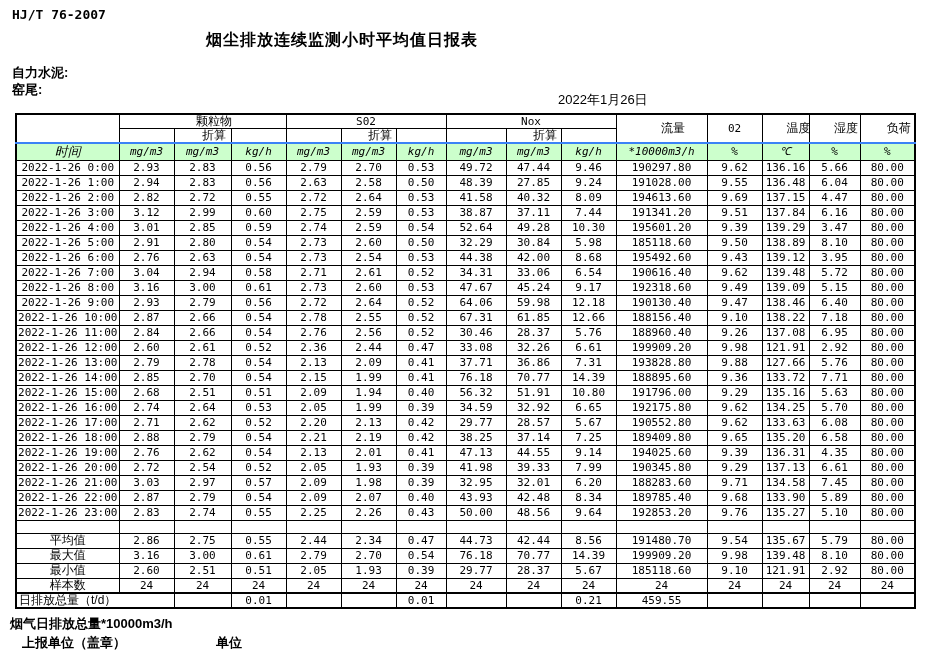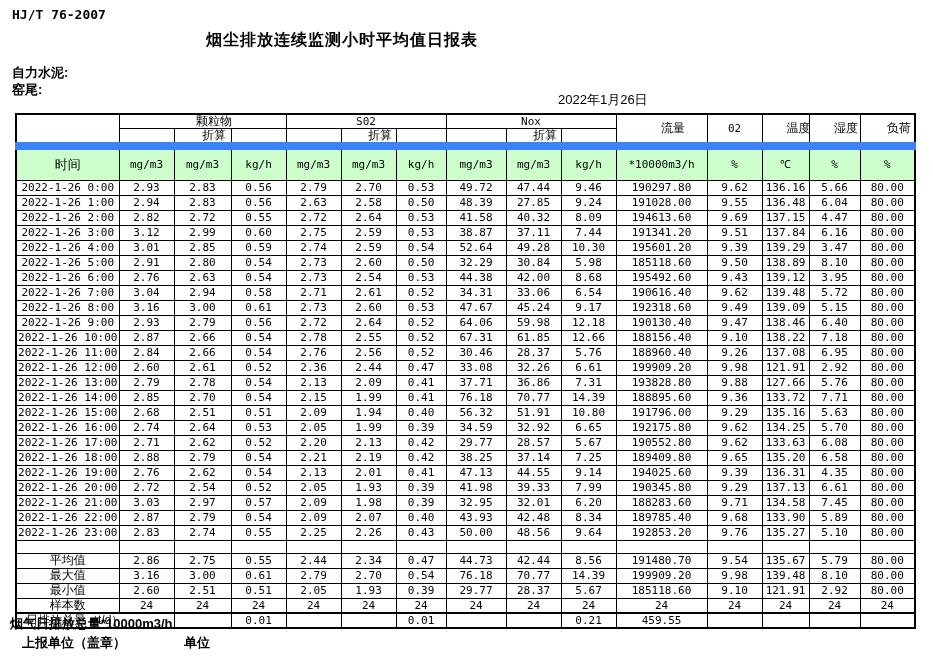--- a/index.html
+++ b/index.html
@@ -47,42 +47,43 @@
     padding: 0 1px;
     text-align: center;
     height: 14px;
     line-height: 13px;
     overflow: hidden;
     white-space: nowrap;
   }
   thead td.cjk { font-family: "Liberation Sans", sans-serif; font-size: 12px; padding-left: 24px; }
   tr.units-row td {
     background: var(--header-green, #CCFFCC);
-    border-top: 8px solid #3b82f6;
-    height: 34px;
+    border-top: 2px solid #3b82f6;
+    height: 17px;
+    font-style: italic;
   }
   tr.units-row td.time-head {
     font-family: "Liberation Sans", sans-serif;
     font-size: 13px;
   }
   tr.data-row td, tr.summary-row td { height: 15px; }
   tr.spacer-row td { height: 13px; }
   tr.summary-row td.row-label { font-family: "Liberation Sans", sans-serif; font-size: 12px; }
   tr.samples-row td { border-bottom: 2px solid #000; margin-top: 19px; }
-  tr.total-row td.row-label { text-align: left; padding-left: 9px; }
+  tr.total-row td.row-label { text-align: left; padding-left: 2px; }
   .footer-flue {
     position: absolute; left: 10px; top: 615px;
     font-weight: bold; font-size: 13px;
   }
   .footer-report-unit {
     position: absolute; left: 22px; top: 634px;
     font-weight: bold; font-size: 13px;
   }
   .footer-unit {
-    position: absolute; left: 184px; top: 634px;
+    position: absolute; left: 216px; top: 634px;
     font-weight: bold; font-size: 13px;
   }
 </style>
 </head>
 <body>
 
 <div class="standard-ref">HJ/T 76-2007</div>
 <div class="page-title">烟尘排放连续监测小时平均值日报表</div>
 <div class="company-line">自力水泥:</div>
 <div class="location-line">窑尾:</div>

